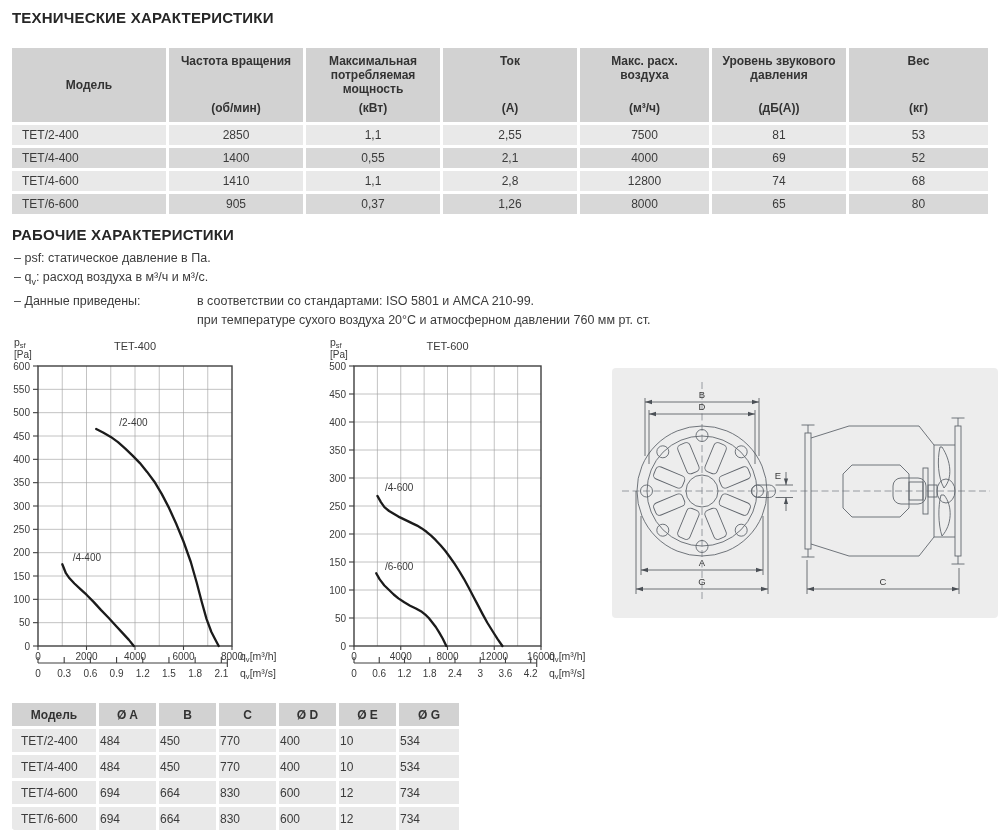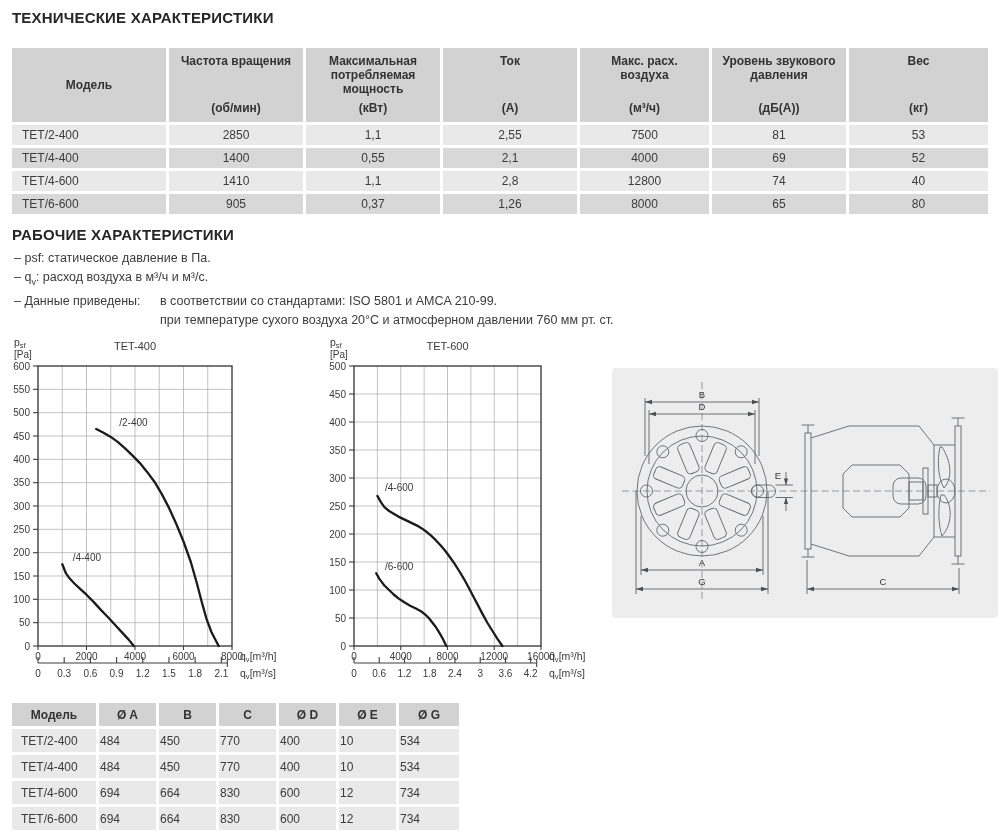--- a/index.html
+++ b/index.html
@@ -15,21 +15,21 @@
   .hwrap{display:flex;flex-direction:column;justify-content:space-between;align-items:center;height:100%;text-align:center;line-height:14px;}
   .hwrap.center{justify-content:center;}
   #tech-table td{height:20px;font-size:12px;text-align:center;padding:0 6px;box-sizing:border-box;}
   #tech-table td.model{text-align:left;padding-left:10px;}
   tr.light td{background:var(--row-light);}
   tr.dark td{background:var(--row-dark);}
 
   .notes{position:absolute;left:14px;top:251px;font-size:12.5px;color:#3b3b3b;}
   .note{margin-bottom:5px;line-height:14px;}
   .note sub{font-size:9px;}
-  .note-flex{display:flex;}
+  .note-flex{display:flex;gap:37px;}
   .note-label{width:146px;flex:none;}
   .note-lines span{display:block;margin-bottom:5px;}
 
   svg.chart{position:absolute;top:333px;width:300px;height:362px;overflow:visible;}
   #chart-0{left:6px;}
   #chart-1{left:322px;}
 
   .panel{position:absolute;left:612px;top:368px;width:386px;height:250px;background:var(--panel-bg);border-radius:4px;}
   .panel svg{display:block;width:386px;height:250px;}
   .dline{stroke:#61666d;stroke-width:.9;fill:none;}
@@ -124,21 +124,21 @@
           <td>69</td>
           <td>52</td>
         </tr>
         <tr class="light">
           <td class="model">ТЕТ/4-600</td>
           <td>1410</td>
           <td>1,1</td>
           <td>2,8</td>
           <td>12800</td>
           <td>74</td>
-          <td>40</td>
+          <td>68</td>
         </tr>
         <tr class="dark">
           <td class="model">ТЕТ/6-600</td>
           <td>905</td>
           <td>0,37</td>
           <td>1,26</td>
           <td>8000</td>
           <td>65</td>
           <td>80</td>
         </tr>

